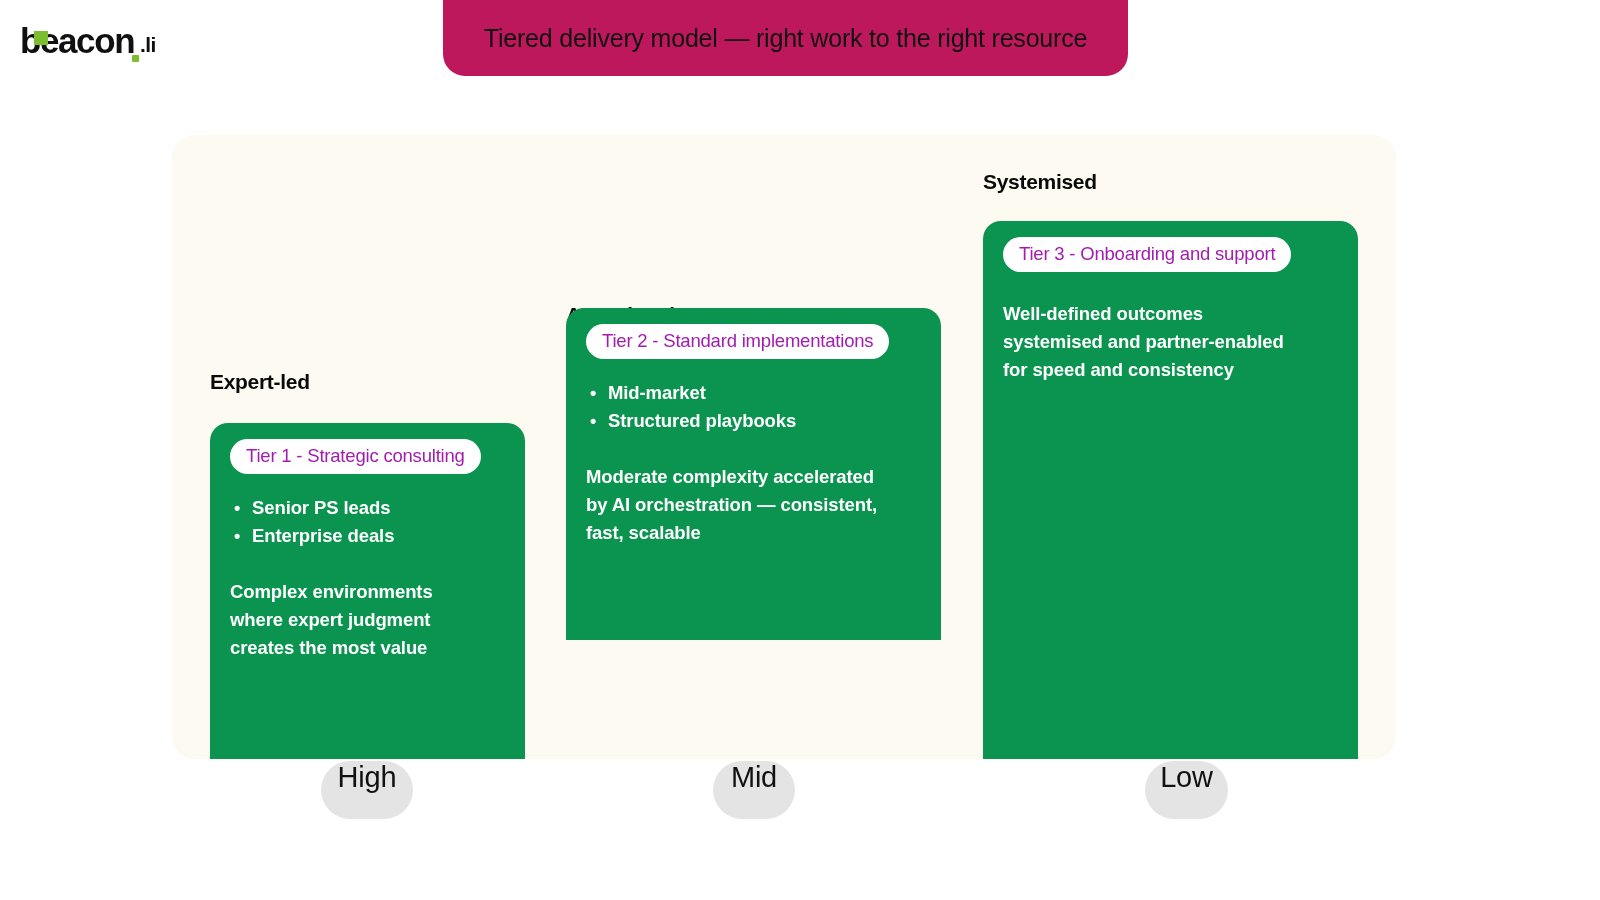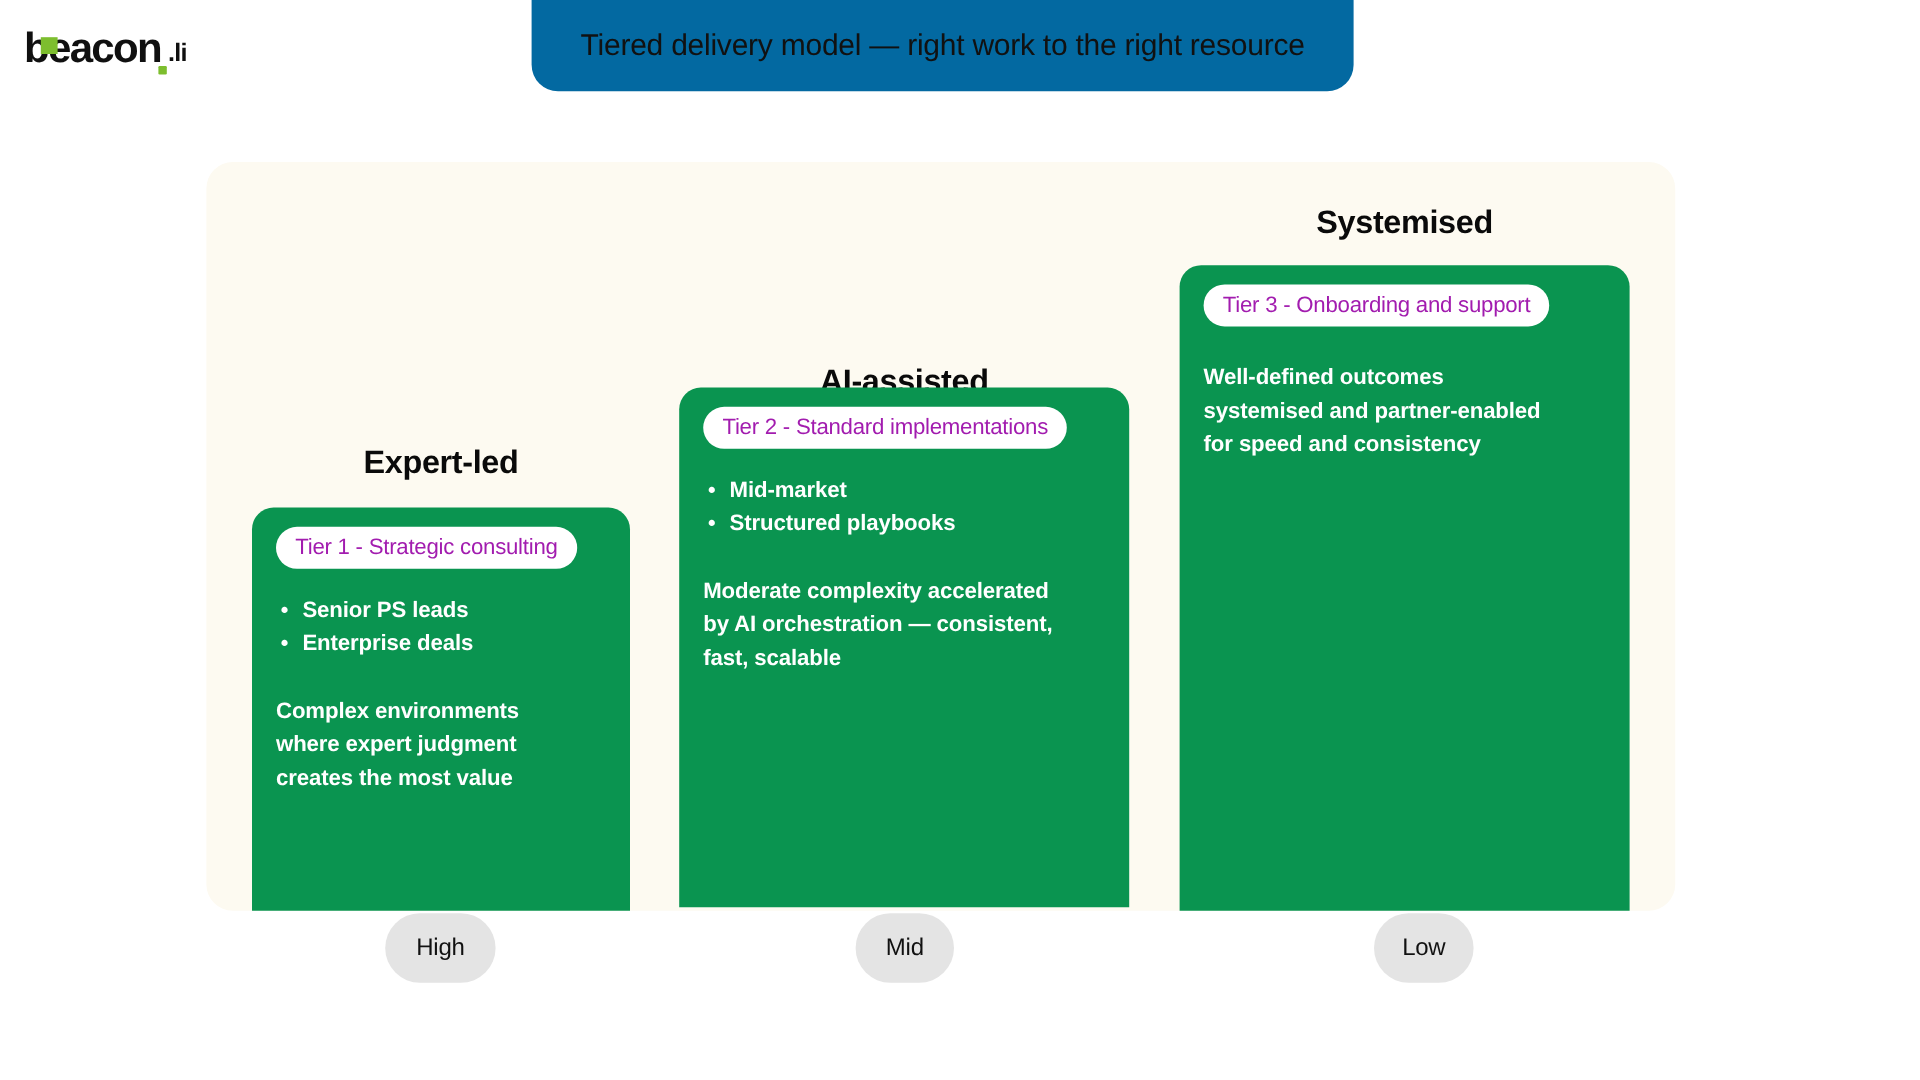--- a/index.html
+++ b/index.html
@@ -72,21 +72,21 @@
     border-radius: 1px;
   }
 
   
   #title-banner {
     position: absolute;
     left: 443px;
     top: 0;
     width: 685px;
     height: 76px;
-    background: #0369a1;
+    background: #be185d;
     border-radius: 0 0 22px 22px;
     display: flex;
     align-items: center;
     justify-content: center;
   }
   #title-banner .title-text {
     font-size: 25px;
     font-weight: 400;
     color: #111111;
     letter-spacing: -0.2px;
@@ -103,22 +103,21 @@
     border-radius: 22px;
   }
 
   
   .tier-col {
     position: absolute;
   }
   .tier-heading {
     position: absolute;
     width: 100%;
-    text-align: center;
-    font-size: 27px;
+    font-size: 21px;
     font-weight: 700;
     color: #0A0A0A;
     letter-spacing: -0.3px;
   }
   .tier-card {
     position: absolute;
     background: #0A9450;
     border-radius: 18px 18px 0 0;
     box-sizing: border-box;
     padding: 16px 20px 0 20px;
@@ -166,23 +165,23 @@
     white-space: pre-line;
   }
 
   
   .level-pill {
     position: absolute;
     background: #E4E4E4;
     border-radius: 999px;
     height: 58px;
     display: flex;
-    align-items: center;
+    align-items: flex-start;
     justify-content: center;
-    font-size: 20px;
+    font-size: 29px;
     font-weight: 400;
     color: #111111;
     letter-spacing: -0.2px;
   }
 </style>
 </head>
 <body>
 
 <div id="logo">
   <div class="logo-mark">
@@ -212,21 +211,21 @@
 where expert judgment
 creates the most value</div>
 </div>
 <div class="level-pill" style="left:321px; top:761px; width:92px;">
   <span>High</span>
 </div>
 
 <div class="tier-col" style="left:566px; top:275px; width:375px;">
   <div class="tier-heading" style="top:0;margin-top:28px;">AI-assisted</div>
 </div>
-<div class="tier-card" style="left:566px; top:323px; width:375px; height:433px;">
+<div class="tier-card" style="left:566px; top:308px; width:375px; height:332px;">
   <span class="tier-pill">Tier 2 - Standard implementations</span>
   <ul class="tier-bullets">
     <li>Mid-market</li>
     <li>Structured playbooks</li>
   </ul>
   <div class="tier-desc">Moderate complexity accelerated
 by AI orchestration — consistent,
 fast, scalable</div>
 </div>
 <div class="level-pill" style="left:713px; top:761px; width:82px;">

